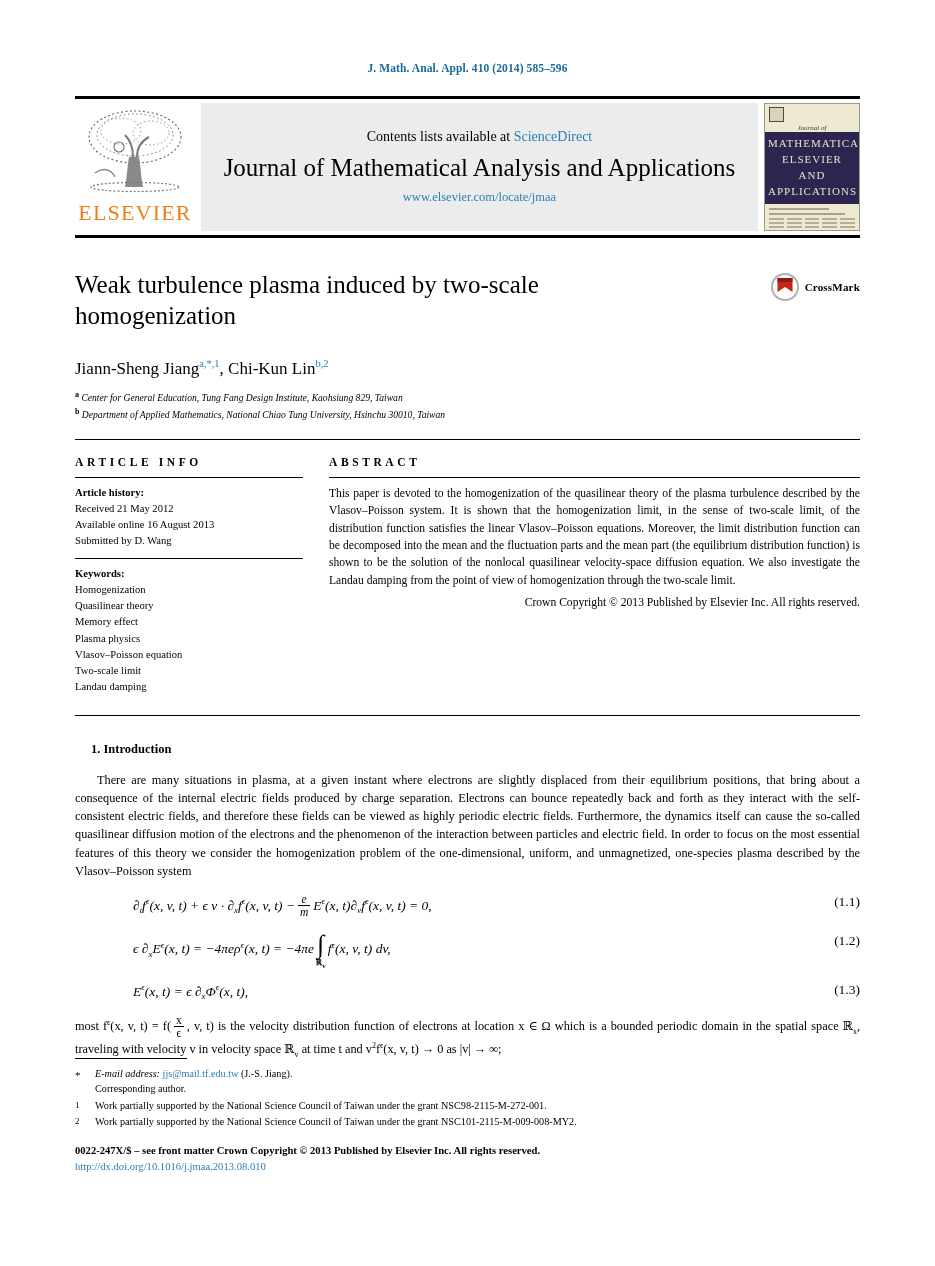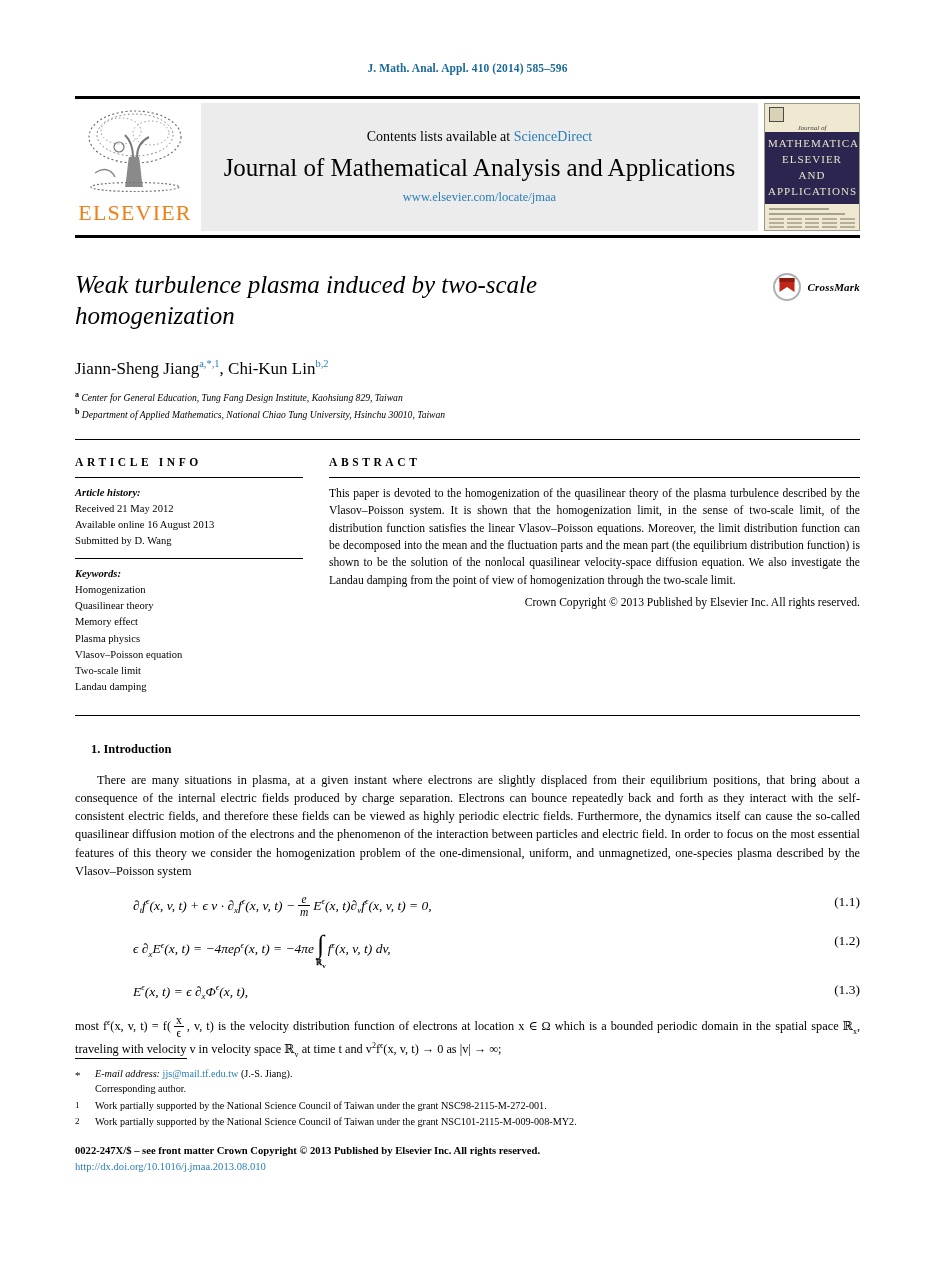--- a/index.html
+++ b/index.html
@@ -147,21 +147,20 @@
   .cover-footer {
     padding: 3px 4px 5px 4px;
   }
   .cover-footer .cover-line { width: 60%; }
   .cover-footer .cover-line.r { width: 42%; margin-left: auto; background:#2b2550; }
   
   .title-area {
     margin: 32px 75px 0 75px;
     position: relative;
     min-height: 70px;
-    font-style: italic;
   }
   .paper-title {
     font-size: 25px;
     line-height: 1.22;
     max-width: 620px;
     margin: 0;
     font-weight: normal;
   }
   .crossmark {
     position: absolute;
@@ -201,21 +200,21 @@
   .col-info { flex: 0 0 228px; }
   .col-abstract { flex: 1 1 auto; }
   .section-label {
     font-size: 11.5px;
     font-weight: bold;
     letter-spacing: 3.6px;
     margin-bottom: 9px;
   }
   .hr-black { border-top: 1.6px solid #000; margin: 0 0 7px 0; }
   .info-group { font-size: 10.6px; line-height: 1.52; }
-  .info-group .head { font-style: italic; font-weight: bold; }
+  .info-group .head { font-weight: bold; }
   .info-sep { border-top: 1px solid #000; margin: 9px 0 7px 0; }
   .abstract-text {
     font-size: 11.6px;
     line-height: 1.5;
     text-align: justify;
     text-justify: inter-word;
   }
   .abstract-copy {
     font-size: 11.6px;
     text-align: right;

